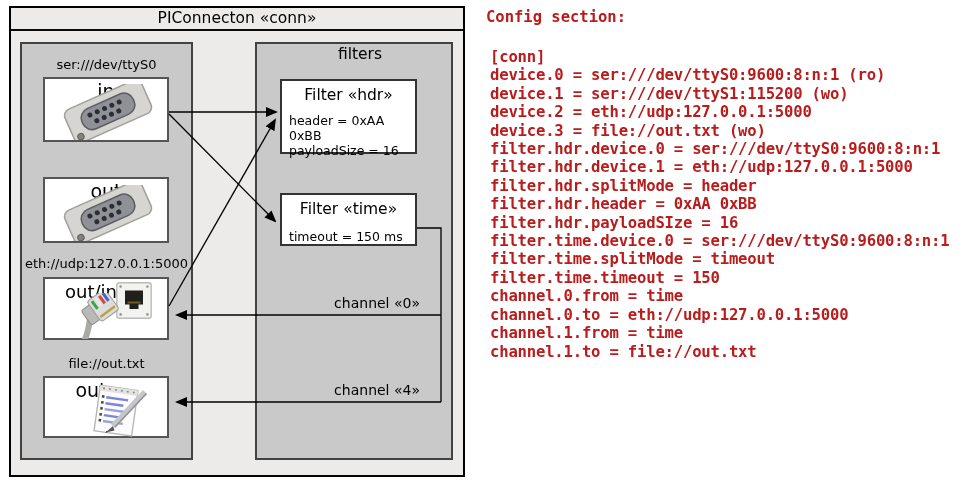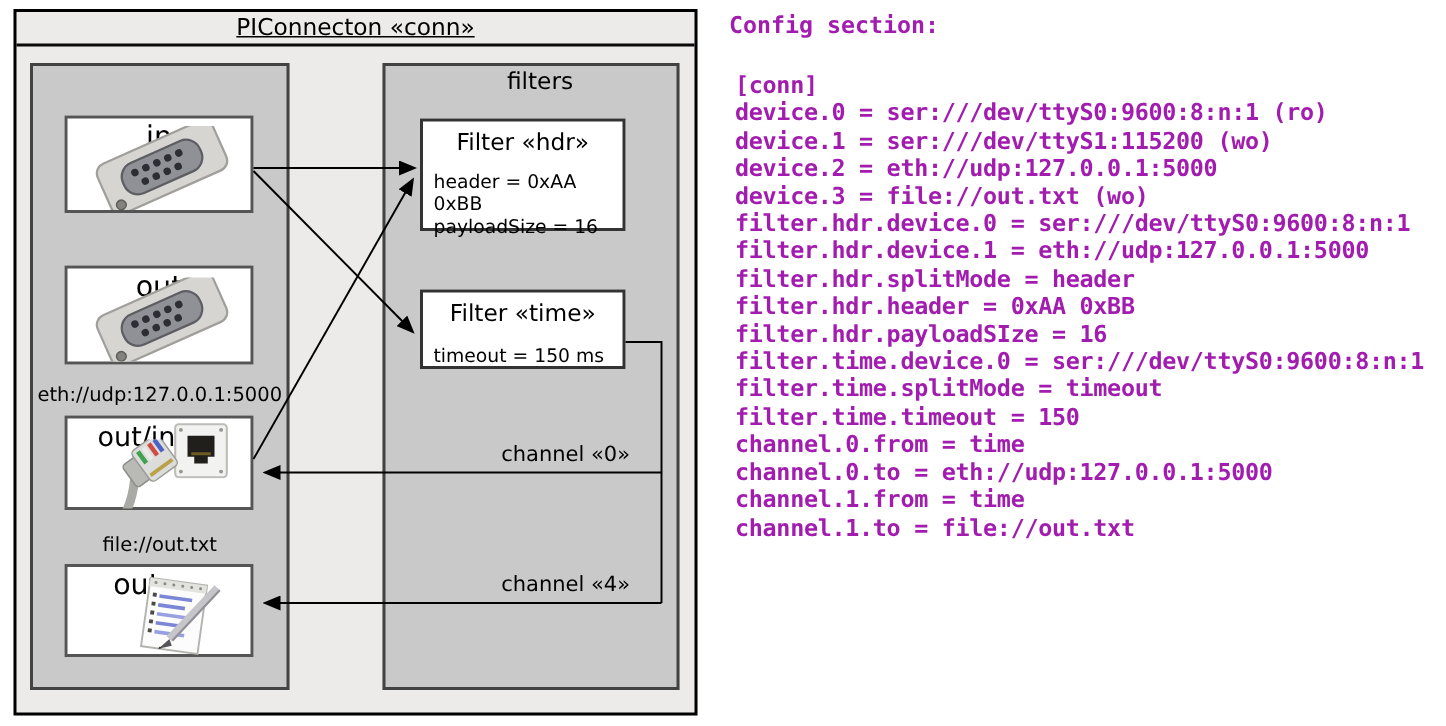--- a/index.html
+++ b/index.html
@@ -1,57 +1,58 @@
 <!DOCTYPE html>
 <html><head>
 <meta charset="utf-8">
 <style>
   html,body{margin:0;padding:0;background:#ffffff;}
   #app{position:relative;width:964px;height:484px;background:#ffffff;overflow:hidden;
        font-family:"DejaVu Sans","Liberation Sans",sans-serif;color:#000;}
   .abs{position:absolute;box-sizing:border-box;}
   
   .outer-box{left:9px;top:6px;width:456px;height:471px;border:2.5px solid #000;background:#ecebe9;}
-  .diagram-title{left:9px;top:9px;width:456px;height:20px;text-align:center;font-size:15.5px;text-decoration:underline;}
+  .diagram-title{left:9px;top:9px;width:456px;height:20px;text-align:center;font-size:15.5px;}
   .title-sep{left:11px;top:29px;width:452px;height:0;border-top:2px solid #0a0a0a;}
   .panel{background:#c9c9c9;border:2px solid #424242;}
   .devices-panel{left:20px;top:42px;width:173px;height:418px;}
   .filters-panel{left:255px;top:42px;width:198px;height:418px;}
   .filters-title{left:255px;top:45px;width:210px;text-align:center;font-size:15.5px;}
   
   .dev-label{left:21px;width:171px;text-align:center;font-size:13px;white-space:nowrap;}
   .dev-box{left:43px;width:126px;background:#ffffff;border:2px solid #555555;}
   .dev-mode{position:absolute;left:0;right:0;top:1px;text-align:center;font-size:19px;}
   .dev-mode-left{position:absolute;left:20px;top:2px;font-size:18px;}
   
   .filter-box{left:280px;width:137px;background:#ffffff;border:2px solid #333333;}
   .filter-title{position:absolute;left:0;right:0;top:5px;text-align:center;font-size:15.5px;}
   .filter-props{position:absolute;left:7px;right:2px;font-size:12.5px;line-height:15px;white-space:pre-line;}
   
   .channel-label{left:320px;width:100px;text-align:right;font-size:14px;white-space:nowrap;}
   
-  .config{font-family:"DejaVu Sans Mono","Liberation Mono",monospace;font-weight:bold;color:#a21caf;}
+  .config{font-family:"DejaVu Sans Mono","Liberation Mono",monospace;font-weight:bold;color:#b91c1c;}
   .config-heading{left:486px;top:8px;font-size:15.5px;}
   .config-lines{left:486px;top:44px;margin:4px;font-size:15.6px;line-height:18.4px;letter-spacing:-0.2px;}
   svg{display:block;}
   .overlay{left:0;top:0;pointer-events:none;}
 </style>
 </head>
 <body>
 
 <div id="app">
 
   <div class="abs outer-box"></div>
   <div class="abs diagram-title">PIConnecton «conn»</div>
   <div class="abs title-sep"></div>
 
   <div class="abs panel devices-panel"></div>
   <div class="abs panel filters-panel"></div>
   <div class="abs filters-title">filters</div>
 
+  <div class="abs dev-label" style="top:57px">ser:///dev/ttyS0</div>
   <div class="abs dev-box" style="top:77px;height:65px">
     <span class="dev-mode">in</span>
     <svg class="abs" style="left:6px;top:5px" width="112" height="56" viewBox="0 0 112 56">
       <g transform="rotate(-24 56 30)">
         <rect x="16" y="10" width="84" height="36" rx="7" fill="#d6d5d2" stroke="#a09f9c" stroke-width="1.5"></rect>
         <rect x="30" y="17" width="56" height="22" rx="10" fill="#8f9196" stroke="#5d5e63" stroke-width="1.5"></rect>
         <circle cx="40" cy="24" r="2.5" fill="#2b2e35"></circle>
           <circle cx="48" cy="24" r="2.5" fill="#2b2e35"></circle>
           <circle cx="56" cy="24" r="2.5" fill="#2b2e35"></circle>
           <circle cx="64" cy="24" r="2.5" fill="#2b2e35"></circle>

